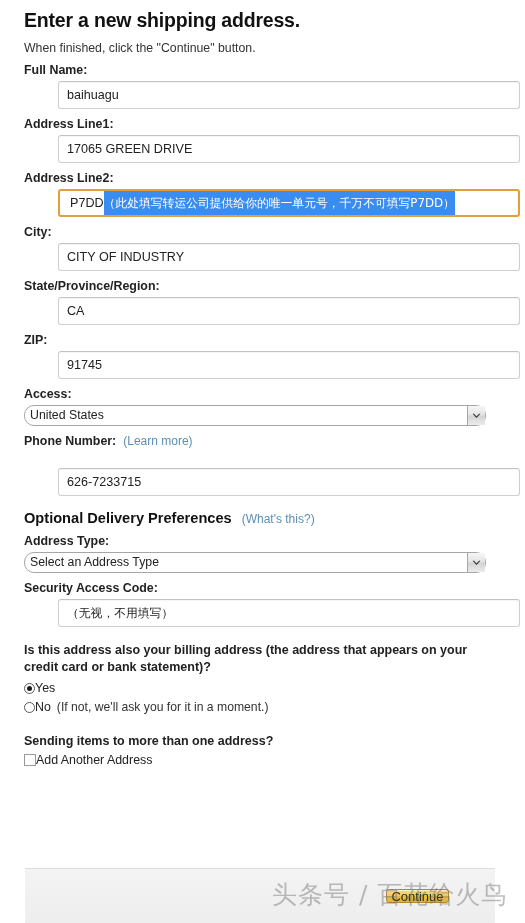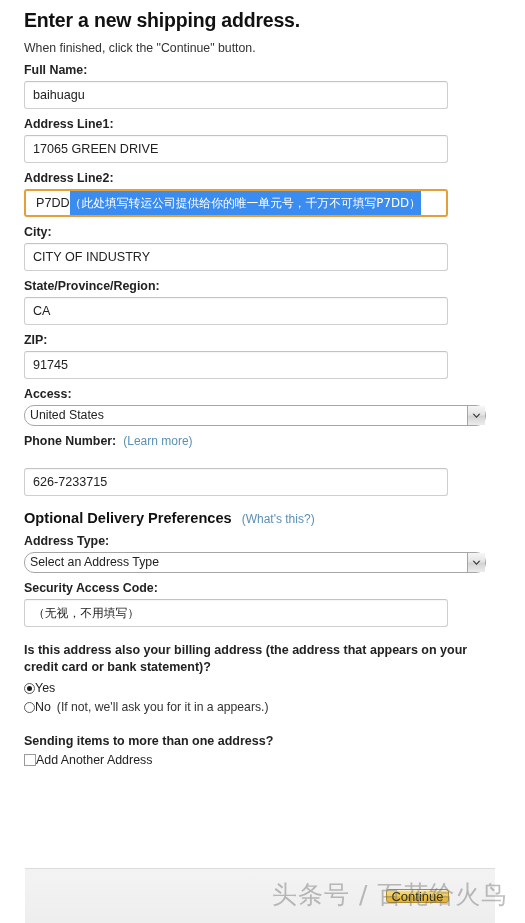--- a/index.html
+++ b/index.html
@@ -54,36 +54,37 @@
   }
   .label-row .field-label { margin-bottom: 0; }
   .link {
     font-size: 12px;
     color: #5a8fb5;
     text-decoration: none;
   }
 
   .text-input {
     box-sizing: border-box;
-    width: 424px;
+    width: 462px;
     height: 28px;
     border: 1px solid #cfcfcf;
     border-top-color: #c3c3c3;
     border-radius: 3px;
     background: #ffffff;
     font-size: 12.6px;
     font-family: "Liberation Sans", "DejaVu Sans", sans-serif;
     color: #222222;
     padding: 0 8px;
     line-height: 26px;
     box-shadow: inset 0 1px 1px rgba(0,0,0,0.045);
     display: flex;
     align-items: center;
     white-space: nowrap;
     overflow: hidden;
+    margin-left: 34px;
   }
   .text-input.focused {
     border: 2px solid #e3a03a;
     height: 28px;
     padding: 0 10px;
     box-shadow: none;
   }
   .sel-highlight {
     background: #3b8cf0;
     color: #ffffff;
@@ -333,21 +334,21 @@
 
   <div class="question">Is this address also your billing address (the address that appears on your credit card or bank statement)?</div>
 
   <div class="choice-row">
     <span class="radio checked"></span>
     <span class="choice-text">Yes</span>
   </div>
   <div class="choice-row">
     <span class="radio"></span>
     <span class="choice-text">No</span>
-    <span class="choice-note">(If not, we'll ask you for it in a appears.)</span>
+    <span class="choice-note">(If not, we'll ask you for it in a moment.)</span>
   </div>
 
   <div class="sending-q">Sending items to more than one address?</div>
   <div class="choice-row">
     <span class="checkbox"></span>
     <span class="choice-text">Add Another Address</span>
   </div>
 
   <div class="footer-panel"></div>
   <div class="continue-button">Continue</div>

